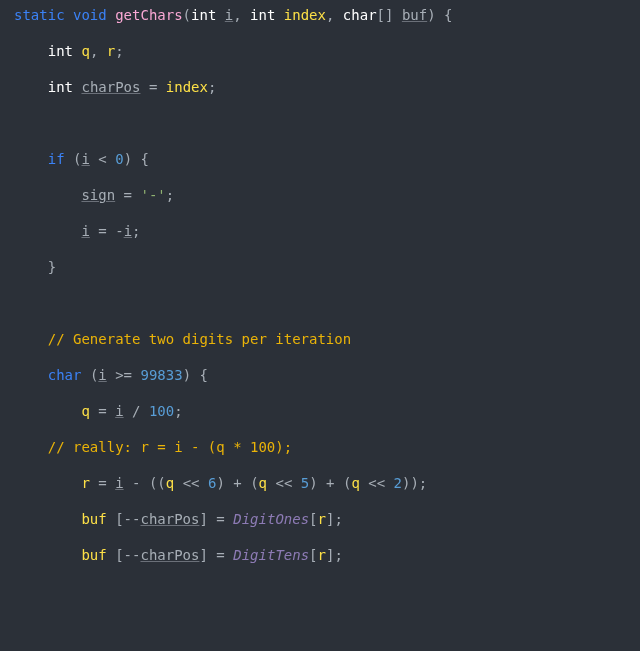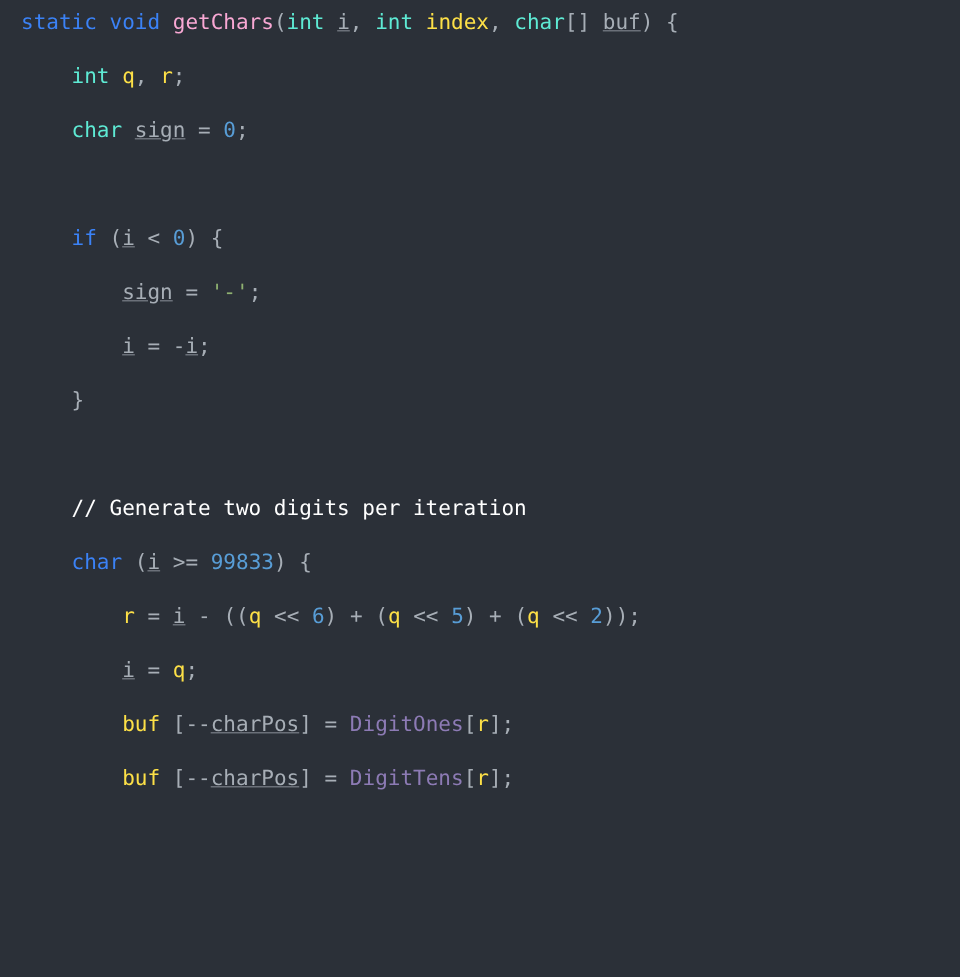--- a/index.html
+++ b/index.html
@@ -1,44 +1,45 @@
 <!DOCTYPE html>
 <html><head>
 <meta charset="utf-8">
 <style>
   html,body{margin:0;padding:0;background:#2b3038;width:640px;height:651px;overflow:hidden}
   pre.code{margin:0;padding:6px 0 6px 14px;font-family:Menlo,Consolas,monospace;font-size:14px;line-height:18px;color:#a7aeb6}
   .line{display:block;white-space:pre}
   .kw{color:#3b82f6}
-  .ty{color:#5eead4}
+  .ty{color:#ffffff}
   .fn{color:#f9a8d4}
   .pn, .op, .br{color:#a7aeb6}
   .id{color:#fde047}
   .uid{color:#a7aeb6;text-decoration:underline;text-decoration-color:#6b7079}
   .num{color:#589dd6}
   .str{color:#8fb171}
-  .cm{color:#ffffff;font-style:normal}
-  .ref{color:#8d7bb5;}
+  .cm{color:#eab308;font-style:normal}
+  .ref{color:#8d7bb5;font-style:italic}
 </style>
 </head>
 <body>
 
 <pre class="code"><span class="line"><span class="kw">static</span> <span class="kw">void</span> <span class="fn">getChars</span><span class="br">(</span><span class="ty">int</span> <span class="uid">i</span><span class="pn">,</span> <span class="ty">int</span> <span class="id">index</span><span class="pn">,</span> <span class="ty">char</span><span class="br">[]</span> <span class="uid">buf</span><span class="br">)</span> <span class="br">{</span></span>
 <span class="line">    <span class="ty">int</span> <span class="id">q</span><span class="pn">,</span> <span class="id">r</span><span class="pn">;</span></span>
-<span class="line">    <span class="ty">char</span> <span class="uid">sign</span> <span class="op">=</span> <span class="num">0</span><span class="pn">;</span></span>
+<span class="line">    <span class="ty">int</span> <span class="uid">charPos</span> <span class="op">=</span> <span class="id">index</span><span class="pn">;</span></span>
 <span class="line"> </span>
 <span class="line">    <span class="kw">if</span> <span class="br">(</span><span class="uid">i</span> <span class="op">&lt;</span> <span class="num">0</span><span class="br">)</span> <span class="br">{</span></span>
 <span class="line">        <span class="uid">sign</span> <span class="op">=</span> <span class="str">'-'</span><span class="pn">;</span></span>
 <span class="line">        <span class="uid">i</span> <span class="op">=</span> <span class="op">-</span><span class="uid">i</span><span class="pn">;</span></span>
 <span class="line">    <span class="br">}</span></span>
 <span class="line"> </span>
 <span class="line">    <span class="cm">// Generate two digits per iteration</span></span>
 <span class="line">    <span class="kw">char</span> <span class="br">(</span><span class="uid">i</span> <span class="op">&gt;=</span> <span class="num">99833</span><span class="br">)</span> <span class="br">{</span></span>
+<span class="line">        <span class="id">q</span> <span class="op">=</span> <span class="uid">i</span> <span class="op">/</span> <span class="num">100</span><span class="pn">;</span></span>
+<span class="line">    <span class="cm">// really: r = i - (q * 100);</span></span>
 <span class="line">        <span class="id">r</span> <span class="op">=</span> <span class="uid">i</span> <span class="op">-</span> <span class="br">((</span><span class="id">q</span> <span class="op">&lt;&lt;</span> <span class="num">6</span><span class="br">)</span> <span class="op">+</span> <span class="br">(</span><span class="id">q</span> <span class="op">&lt;&lt;</span> <span class="num">5</span><span class="br">)</span> <span class="op">+</span> <span class="br">(</span><span class="id">q</span> <span class="op">&lt;&lt;</span> <span class="num">2</span><span class="br">))</span><span class="pn">;</span></span>
-<span class="line">        <span class="uid">i</span> <span class="op">=</span> <span class="id">q</span><span class="pn">;</span></span>
 <span class="line">        <span class="id">buf</span> <span class="br">[</span><span class="op">--</span><span class="uid">charPos</span><span class="br">]</span> <span class="op">=</span> <span class="ref">DigitOnes</span><span class="br">[</span><span class="id">r</span><span class="br">]</span><span class="pn">;</span></span>
 <span class="line">        <span class="id">buf</span> <span class="br">[</span><span class="op">--</span><span class="uid">charPos</span><span class="br">]</span> <span class="op">=</span> <span class="ref">DigitTens</span><span class="br">[</span><span class="id">r</span><span class="br">]</span><span class="pn">;</span></span>
 
 
 
 
 
 
 
 

